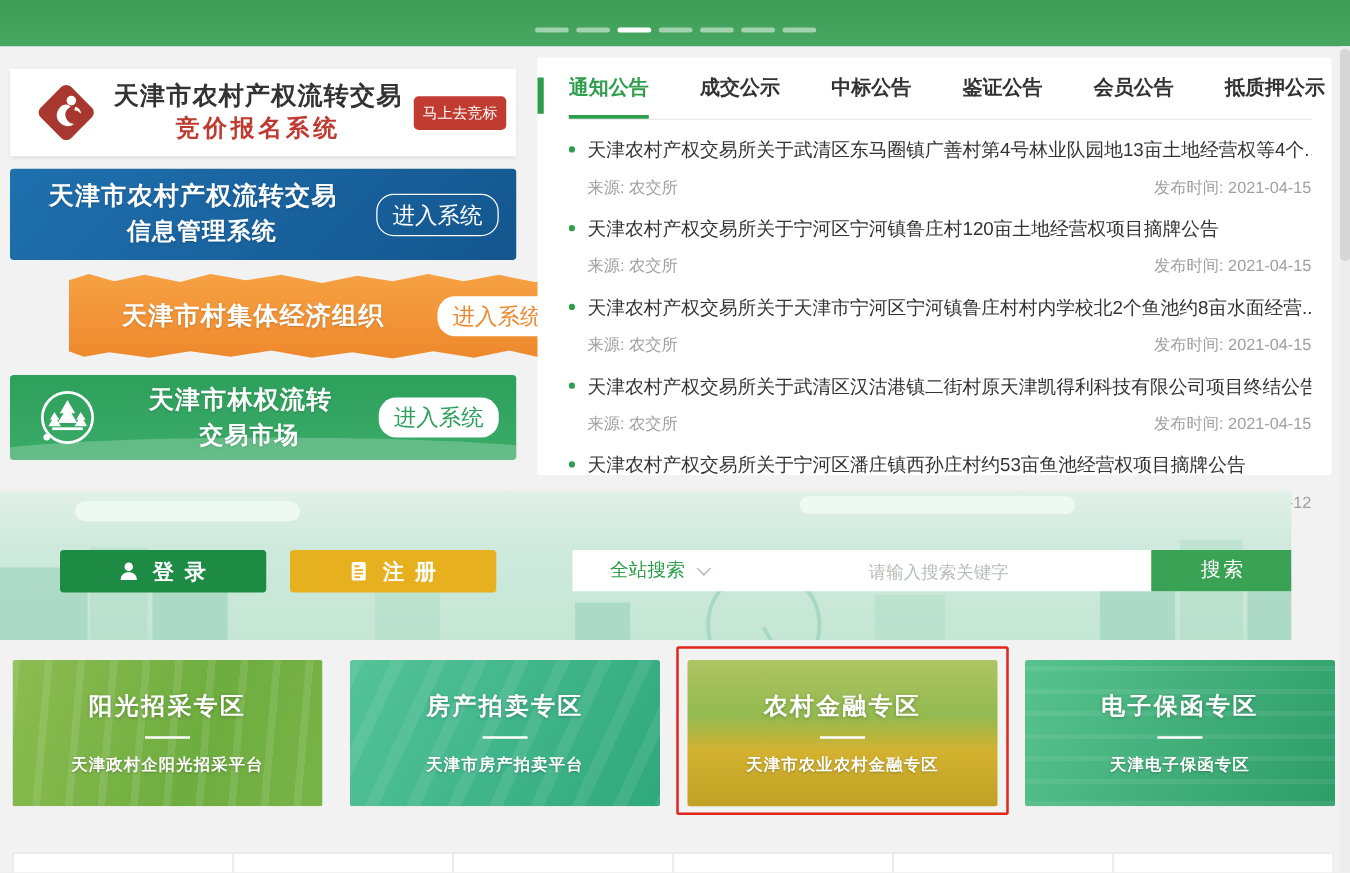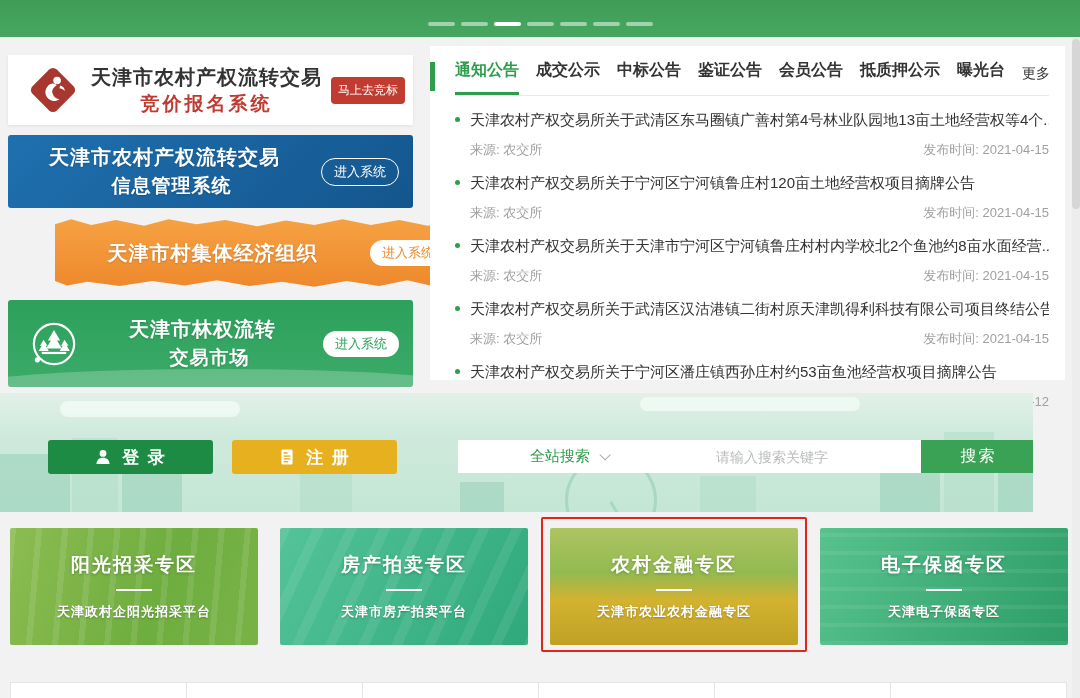--- a/index.html
+++ b/index.html
@@ -29,40 +29,40 @@
   .brand-title { font-size:20px; font-weight:bold; color:#333; letter-spacing:1px; }
   .brand-sub { font-size:19px; font-weight:bold; color:#bf3a30; letter-spacing:3px; }
   .brand-cta { margin-right:8px; background:#c23b30; color:#fff; font-size:12px;
     padding:5px 7px; border-radius:4px; border:none; cursor:pointer; white-space:nowrap; }
 
   .banner { position:absolute; left:8px; width:405px; display:flex; align-items:center; border-radius:3px; }
   .banner-text { flex:1; text-align:center; color:#fff; font-weight:bold; line-height:1.45;
     text-shadow:0 1px 2px rgba(0,0,0,.18); }
   .banner-text .l1 { font-size:20px; letter-spacing:1px; }
   .banner-text .l2 { font-size:19px; letter-spacing:1px;padding-left:14px; }
-  .pill { border-radius:14px; font-size:13px; padding:4px 12px; margin-right:14px; cursor:pointer; white-space:nowrap; }
+  .pill { border-radius:14px; font-size:18px; padding:4px 12px; margin-right:14px; cursor:pointer; white-space:nowrap; }
 
   .banner-blue { top:135px; height:73px; background:linear-gradient(135deg,#1f70af,#14568e); }
   .banner-blue .pill { background:transparent; border:1px solid #fff; color:#fff; }
 
   .banner-orange { top:217px; height:72px;
     background:linear-gradient(180deg,#f6a244,#ee882c);
     clip-path:polygon(0% 10%,4% 3%,9% 11%,15% 4%,22% 12%,28% 3%,35% 10%,42% 4%,50% 13%,57% 5%,64% 11%,71% 3%,78% 11%,85% 4%,92% 12%,100% 6%,100% 90%,94% 97%,87% 88%,80% 96%,72% 89%,64% 97%,56% 90%,48% 96%,40% 88%,32% 95%,24% 89%,16% 96%,8% 90%,3% 95%,0% 89%);margin-left:47px; }
   .banner-orange .pill { background:#fff; border:none; color:#ee882c; }
 
-  .banner-green { top:300px; height:87px; background:linear-gradient(180deg,#2da05c,#3bab68); overflow:hidden;justify-content:space-between; }
+  .banner-green { top:300px; height:68px; background:linear-gradient(180deg,#2da05c,#3bab68); overflow:hidden;justify-content:space-between; }
   .banner-green .wave { position:absolute; left:-40px; bottom:-16px; width:500px; height:34px;
     background:rgba(255,255,255,.22); border-radius:50% 50% 0 0; }
   .banner-green .pill { background:#fff; border:none; color:#2da05c; }
   .forest-logo { margin-left:18px; width:56px; height:56px; flex:0 0 auto; }
 
   
   .news-panel { position:absolute; left:430px; top:46px; width:635px; height:334px; background:#fff; }
   .tab-accent { position:absolute; left:0; top:16px; width:5px; height:29px; background:#2f9e4c; }
-  .tab-row { display:flex; align-items:flex-end; gap:17px; margin:14px 16px 0 25px;
+  .tab-row { display:flex; align-items:flex-end; gap:41px; margin:14px 16px 0 25px;
     border-bottom:1px solid #e9e9e9; }
   .tab { font-size:16px; font-weight:bold; color:#333; padding-bottom:11px;
     border-bottom:3px solid transparent; cursor:pointer; white-space:nowrap; }
   .tab.active { color:#2f9e4c; border-bottom-color:#2f9e4c; }
   .tab-more { margin-left:auto; font-size:14px; color:#333; padding-bottom:12px; cursor:pointer; white-space:nowrap; }
 
   .news-list { margin:2px 16px 0 25px; }
   .news-item .n-title { display:flex; align-items:baseline; gap:10px; margin-top:15px;
     font-size:15px; color:#333; cursor:pointer; white-space:nowrap; overflow:hidden; }
   .bullet { flex:0 0 auto; width:5px; height:5px; border-radius:50%; background:#2f9e4c; position:relative; top:-3px; }
@@ -81,21 +81,21 @@
     background:rgba(158,213,191,.8); transform-origin:0 0; transform:rotate(60deg); }
 
   .band-btn { position:absolute; top:47px; width:165px; height:34px; border:none; border-radius:3px;
     display:flex; align-items:center; justify-content:center; gap:10px;
     color:#fff; font-size:17px; font-weight:bold; cursor:pointer; letter-spacing:2px; }
   .btn-login { left:48px; background:#1e8b45; }
   .btn-register { left:232px; background:#e6b01f; }
   .bicon { display:inline-flex; width:18px; height:18px; }
 
   .search-wrap { position:absolute; left:458px; top:47px; width:578px; height:33px;
-    background:#fff; display:flex; align-items:center;padding-left:42px; }
+    background:#fff; display:flex; align-items:center; }
   .scope { display:flex; align-items:center; gap:9px; padding:0 16px 0 30px;
     color:#2f9e4c; font-size:15px; cursor:pointer; white-space:nowrap; }
   .chev { width:8px; height:8px; border-right:1px solid #9fb3a7; border-bottom:1px solid #9fb3a7;
     transform:rotate(45deg) translateY(-3px); }
   .search-input { flex:1; height:100%; border:none; outline:none; text-align:center;
     font-size:14px; color:#333; font-family:inherit; background:transparent; }
   .search-input::placeholder { color:#b9bdba; }
   .btn-search { width:115px; height:33px; background:#3aa254; color:#fff; border:none;
     font-size:16px; letter-spacing:2px; cursor:pointer; font-family:inherit; }
 

